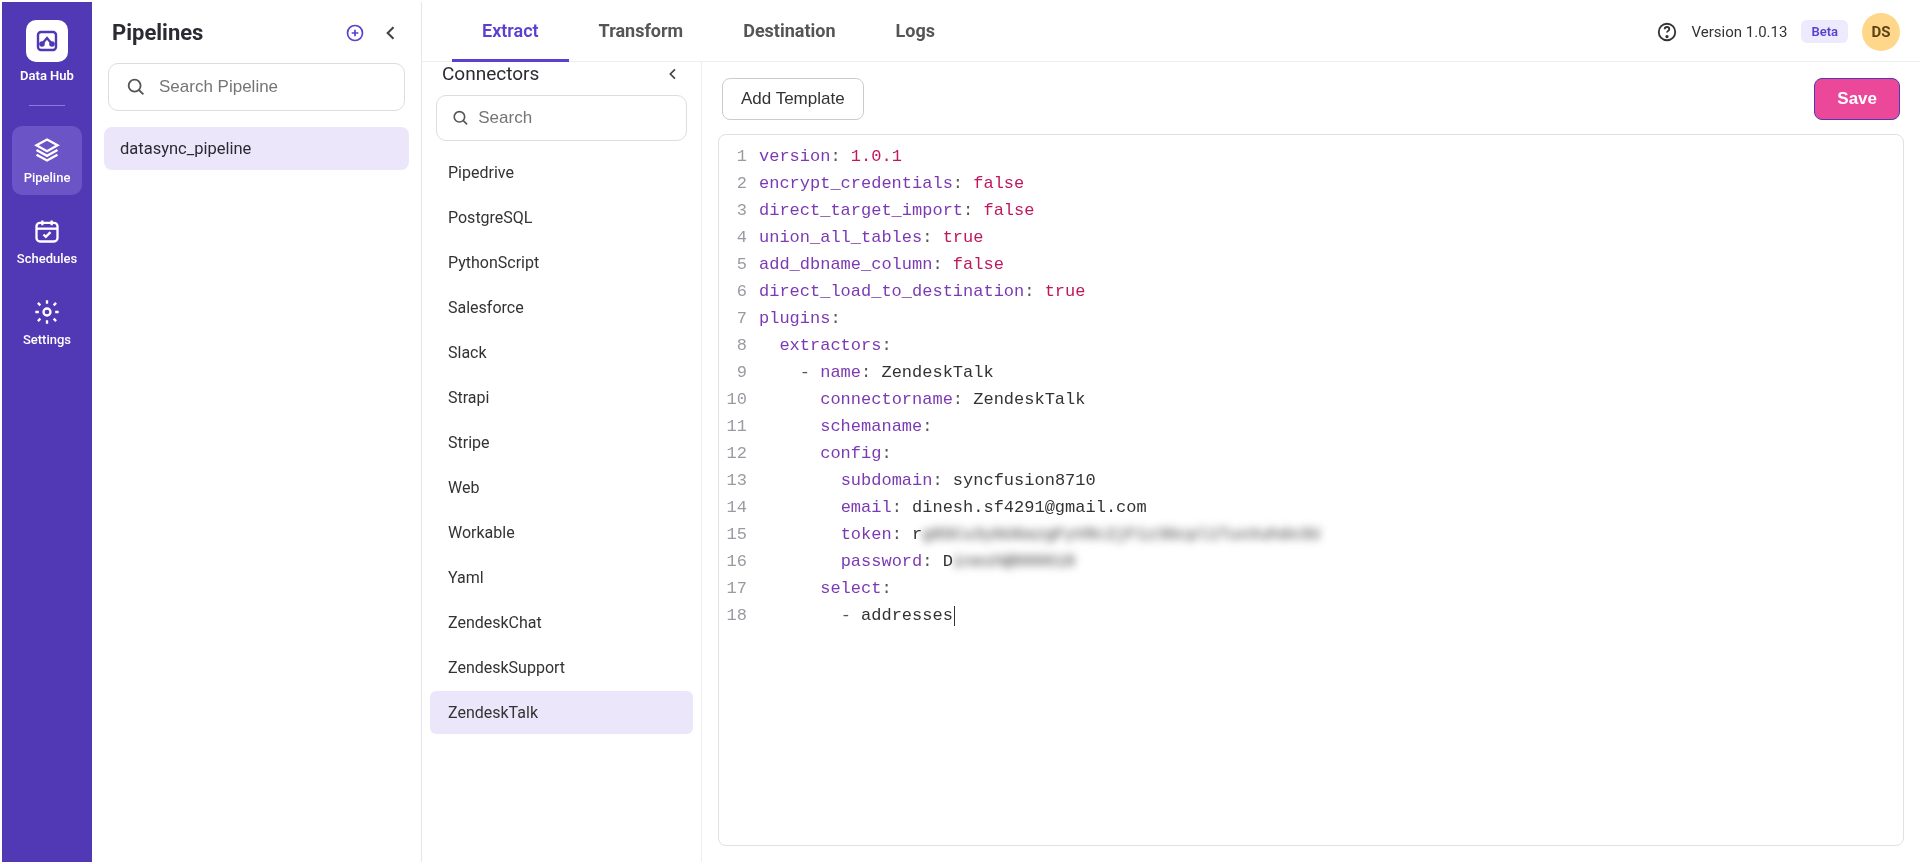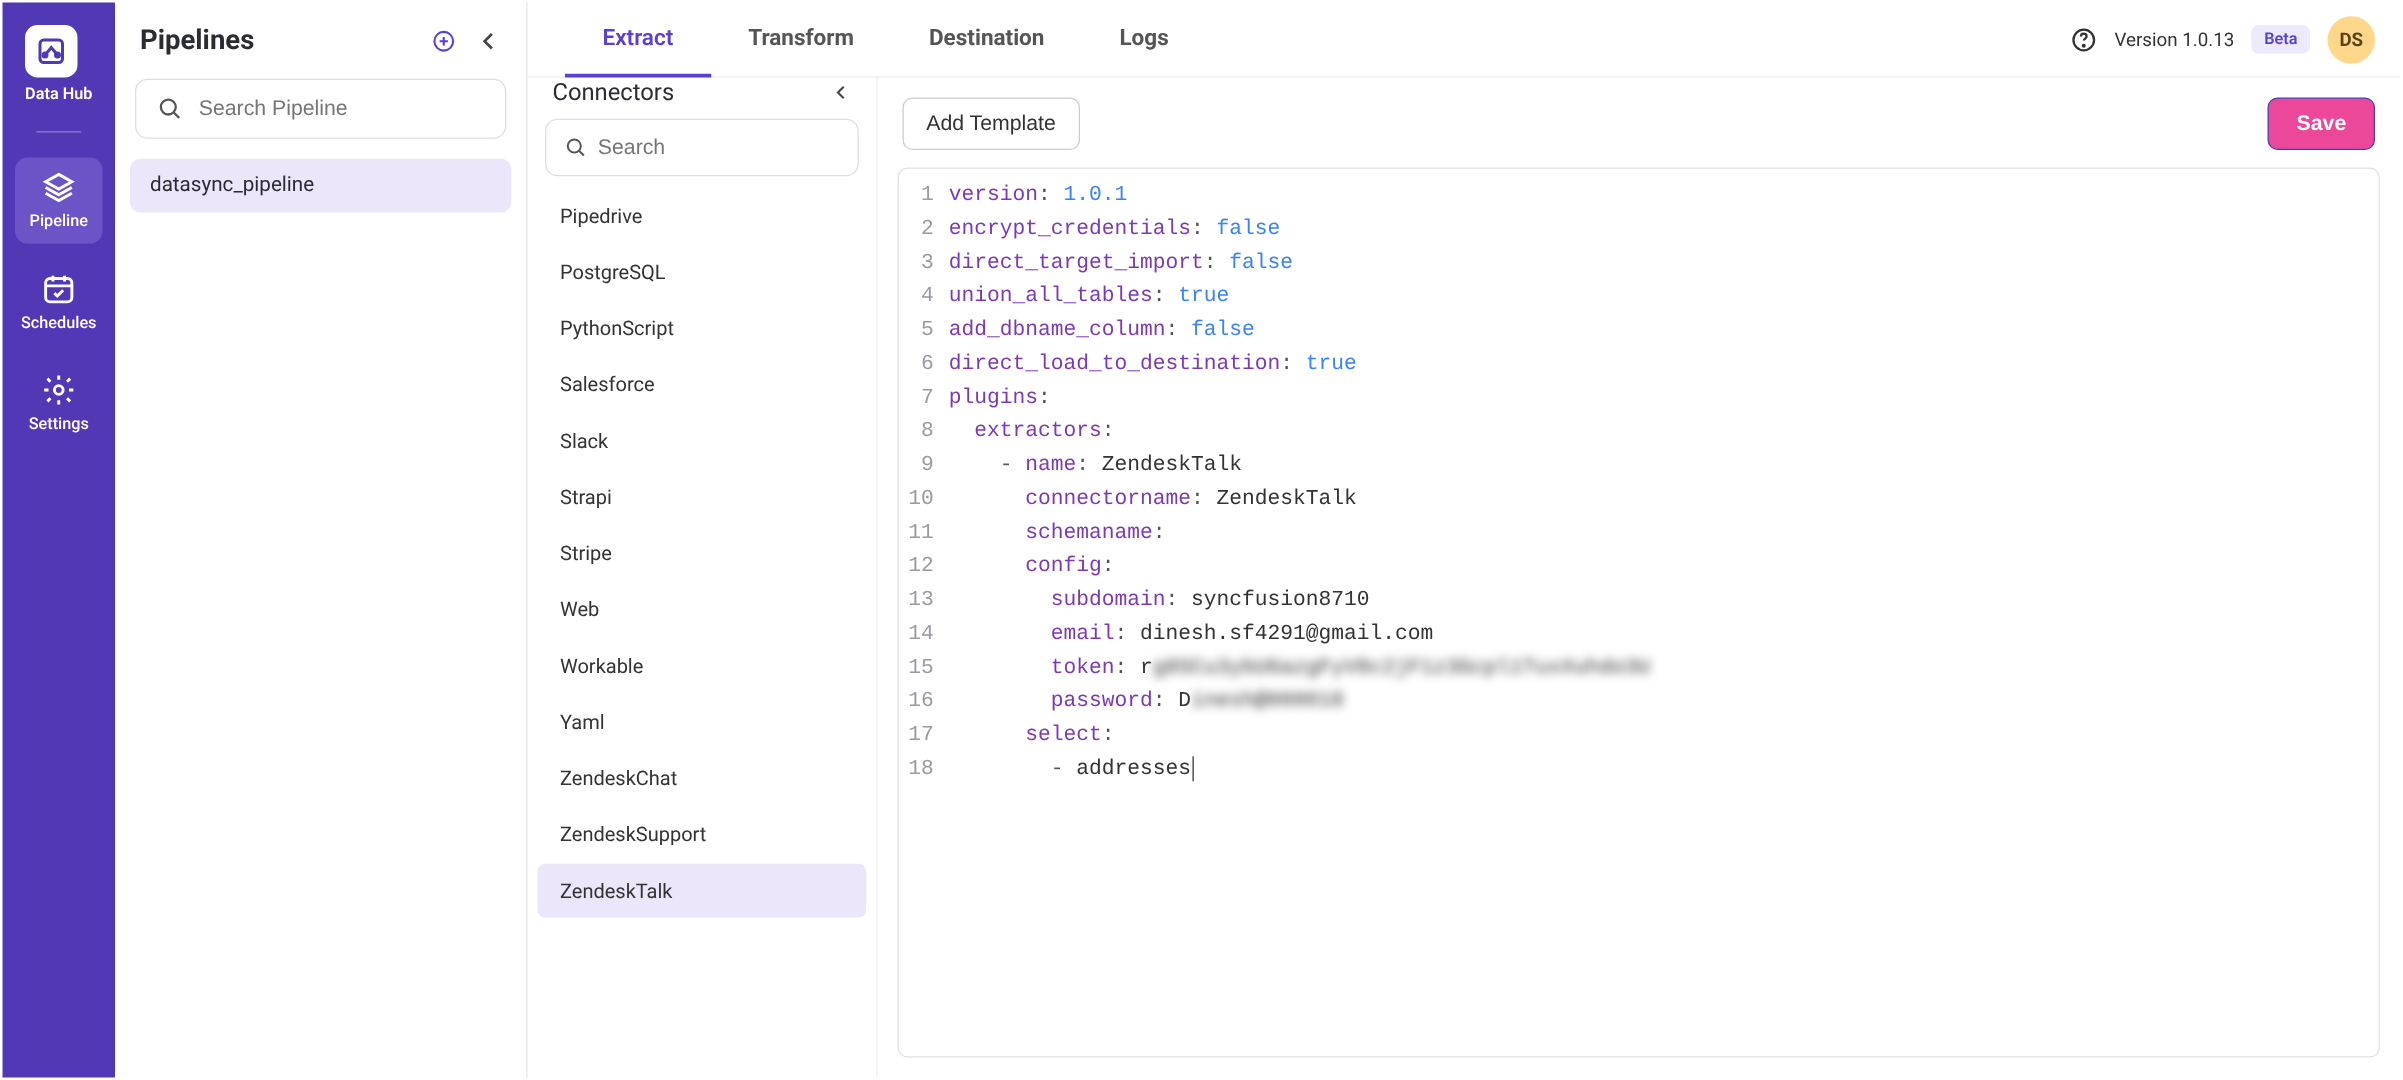--- a/index.html
+++ b/index.html
@@ -1,21 +1,21 @@
 <!DOCTYPE html>
 <html><head>
 <meta charset="utf-8">
 <style>
 * { box-sizing: border-box; margin: 0; padding: 0; }
 body { font-family: -apple-system, BlinkMacSystemFont, "Segoe UI", Roboto, sans-serif; color: #212529; background: #fff; overflow: hidden; }
 .app { display: flex; height: 864px; width: 1922px; border: 2px solid #ffffff; }
 
 
 .nav-rail { width: 90px; background: #5138b5; display: flex; flex-direction: column; align-items: center; padding-top: 18px; gap: 12px; }
-.nav-logo-wrap { display: flex; flex-direction: column; align-items: flex-start; gap: 6px; margin-bottom: 6px;}
+.nav-logo-wrap { display: flex; flex-direction: column; align-items: center; gap: 6px; margin-bottom: 6px;}
 .nav-logo { width: 42px; height: 42px; background:#fff; border-radius:10px; display:flex; align-items:center; justify-content:center; }
 .nav-logo svg { width:24px; height:24px; }
 .nav-brand { color:#fff; font-size:13px; font-weight:600; }
 .nav-sep { width:36px; height:1px; background:rgba(255,255,255,0.35); margin:4px 0 8px; }
 .nav-item { width:70px; display:flex; flex-direction:column; align-items:center; gap:6px; padding:10px 0; border-radius:10px; cursor:pointer; color:#fff;}
 .nav-item.active { background:#6a54c6; }
 .nav-item svg { width:28px; height:28px; }
 .nav-item-label { font-size:13px; font-weight:500; }
 
 
@@ -57,21 +57,21 @@
 .editor-area { flex:1; display:flex; flex-direction:column; min-width:0;}
 .editor-toolbar { display:flex; align-items:flex-start; justify-content:space-between; padding:16px 20px 8px;gap:20px;}
 .btn { border:1px solid #ccc; background:#fff; border-radius:8px; padding:10px 18px; font-size:17px; cursor:pointer; color:#333;}
 .btn-primary { background:#ec4899; color:#fff; border-color:#5138b5; font-weight:600; padding:10px 22px;}
 .code-editor { flex:1; margin:6px 16px 16px; border:1px solid #e0e0e6; border-radius:8px; overflow:auto; font-family: "SFMono-Regular", Consolas, "Liberation Mono", Menlo, monospace; font-size:17px; line-height:27px; padding:8px 0;}
 .code-line { display:flex; }
 .gutter { width:40px; text-align:right; color:#9a9aa2; padding-right:12px; user-select:none; flex-shrink:0;}
 .code { white-space:pre; }
 .tk-key { color:#7b3ab3; }
 .tk-punc { color:#555; }
-.tk-bool { color:#3b82f6; }
+.tk-bool { color:#be185d; }
 .tk-str { color:#333; }
 .cursor-bar { display:inline-block; width:1px; height:20px; background:#333; vertical-align:middle; margin-left:1px;}
 .blur { filter: blur(4px); }
 
 
 .mid-column { flex:1; display:flex; flex-direction:column; min-width:0;}
 .body-row { flex:1; display:flex; min-height:0;}
 </style>
 </head>
 <body>

